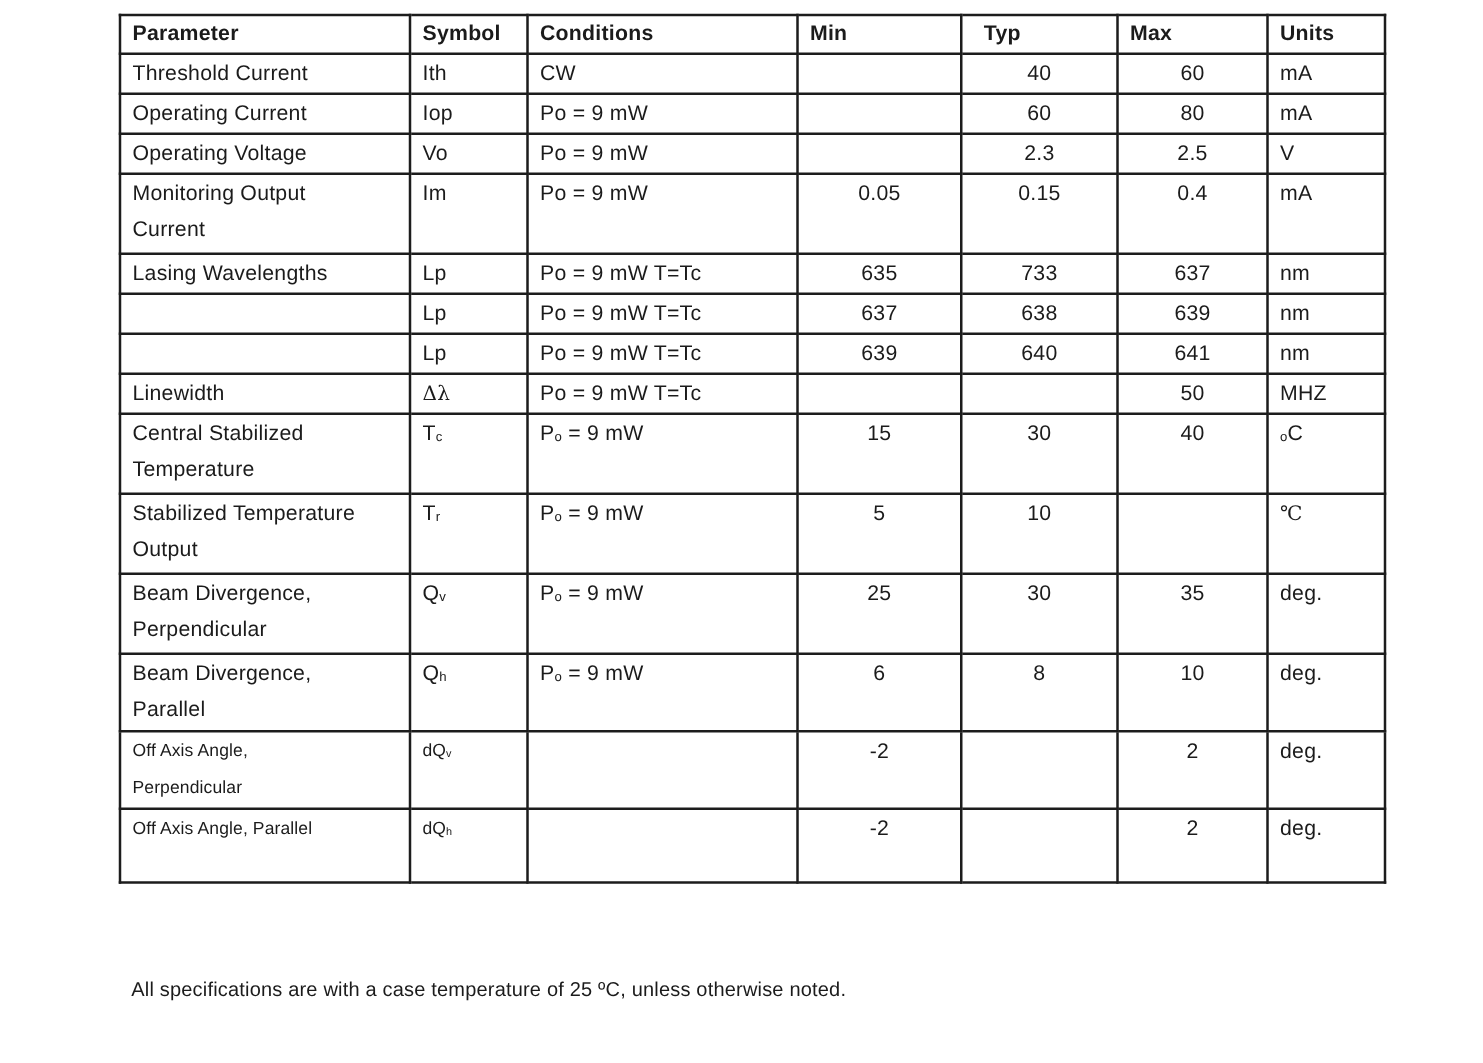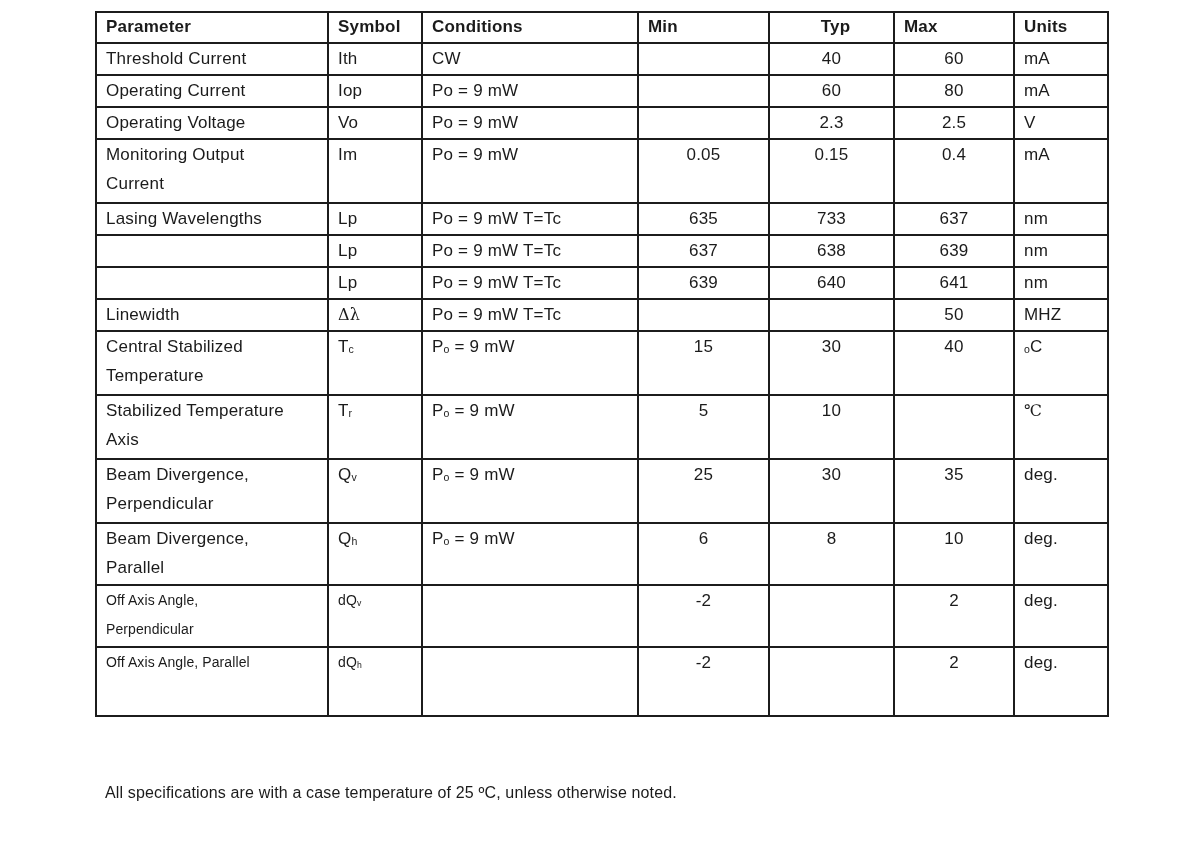--- a/index.html
+++ b/index.html
@@ -34,29 +34,29 @@
     letter-spacing: 0.2px;
     overflow: hidden;
     white-space: nowrap;
   }
   thead tr { height: 31px; }
   th {
     font-weight: bold;
     text-align: left;
     line-height: 28px;
   }
-  th.c4 { text-align: center; padding-left: 17px; }
+  th.c4 { text-align: left; padding-left: 17px; }
   tbody tr { height: 32px; }
   tbody tr:nth-child(4),
   tbody tr:nth-child(9),
   tbody tr:nth-child(10),
   tbody tr:nth-child(11) { height: 64px; }
   tbody tr:nth-child(12),
   tbody tr:nth-child(13) { height: 62px; }
-  tbody tr:nth-child(14) { height: 69px; }
+  tbody tr:nth-child(14) { height: 59px; }
   tbody tr:nth-child(15) { height: 65px; }
   td.c3, td.c4, td.c5 { text-align: center; margin-top: 45px; }
   td.small { font-size: 14px; letter-spacing: 0.1px; }
   td .sub {
     font-size: 0.62em;
     vertical-align: -0.1em;
   }
   td.glyph-serif { font-family: "DejaVu Serif", serif; font-size: 16px; margin-left: 24px; }
   .footnote {
     position: absolute;
@@ -299,21 +299,21 @@
           <td class="c5">
             <div>40</div>
           </td>
           <td class="c6">
             <div><span class="sub">o</span>C</div>
           </td>
         </tr>
         <tr>
           <td class="c0">
             <div>Stabilized Temperature</div>
-            <div>Axis</div>
+            <div>Output</div>
           </td>
           <td class="c1">
             <div>T<span class="sub">r</span></div>
           </td>
           <td class="c2">
             <div>P<span class="sub">o</span> = 9 mW</div>
           </td>
           <td class="c3">
             <div>5</div>
           </td>

